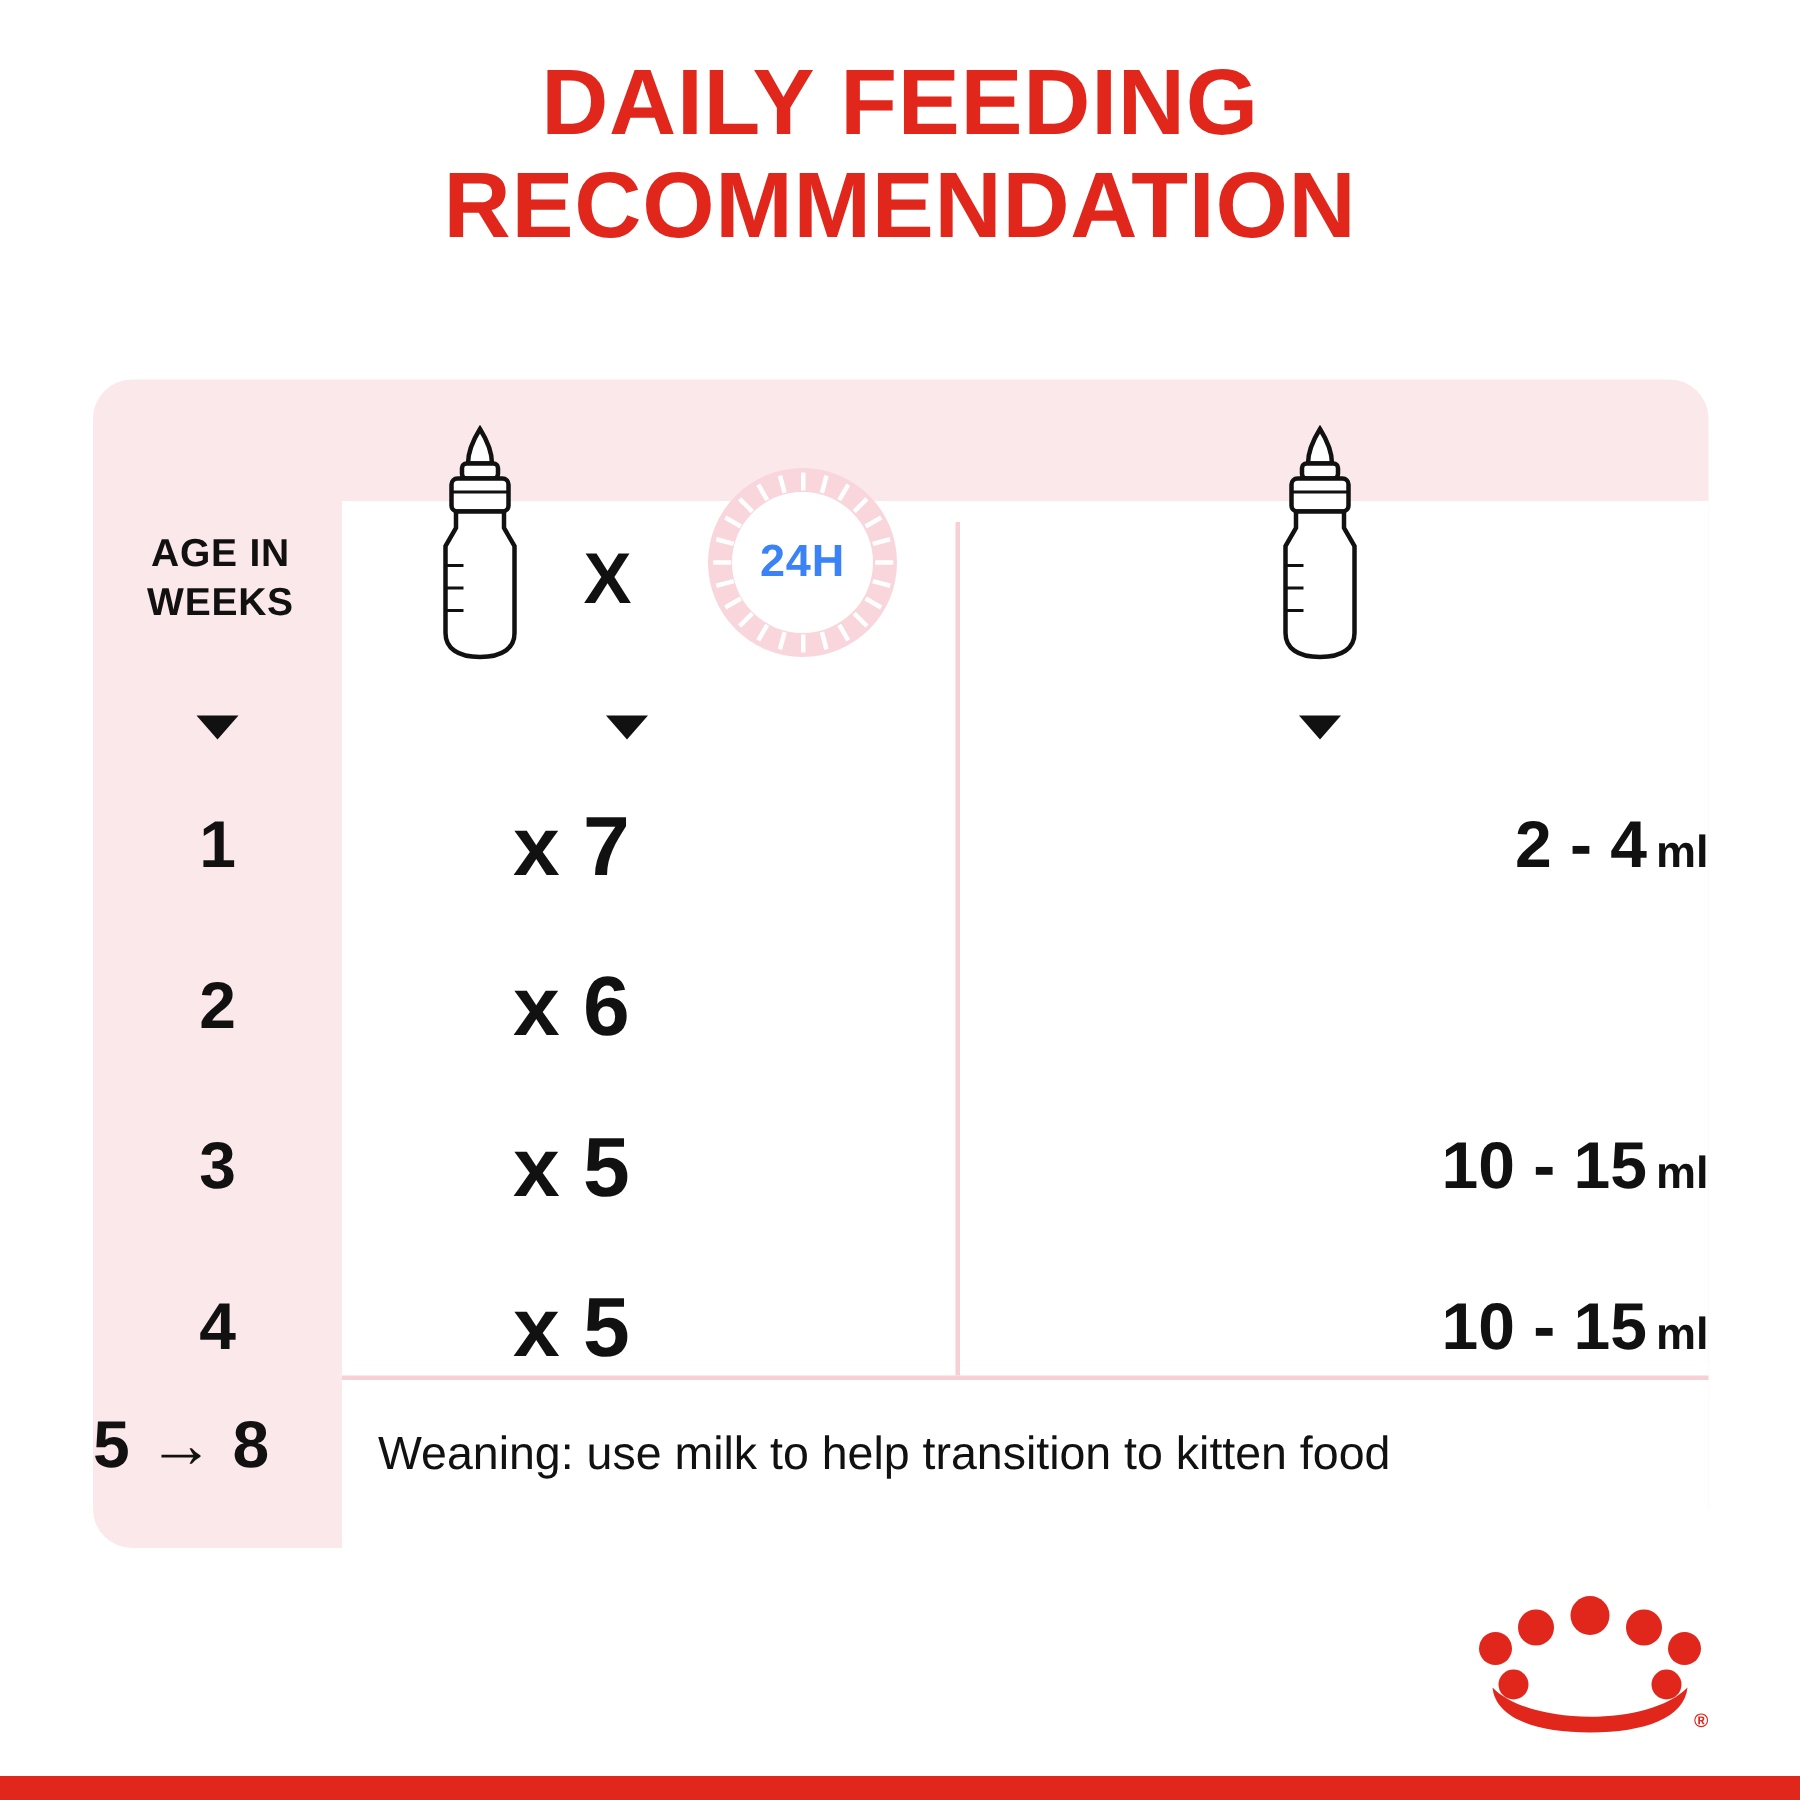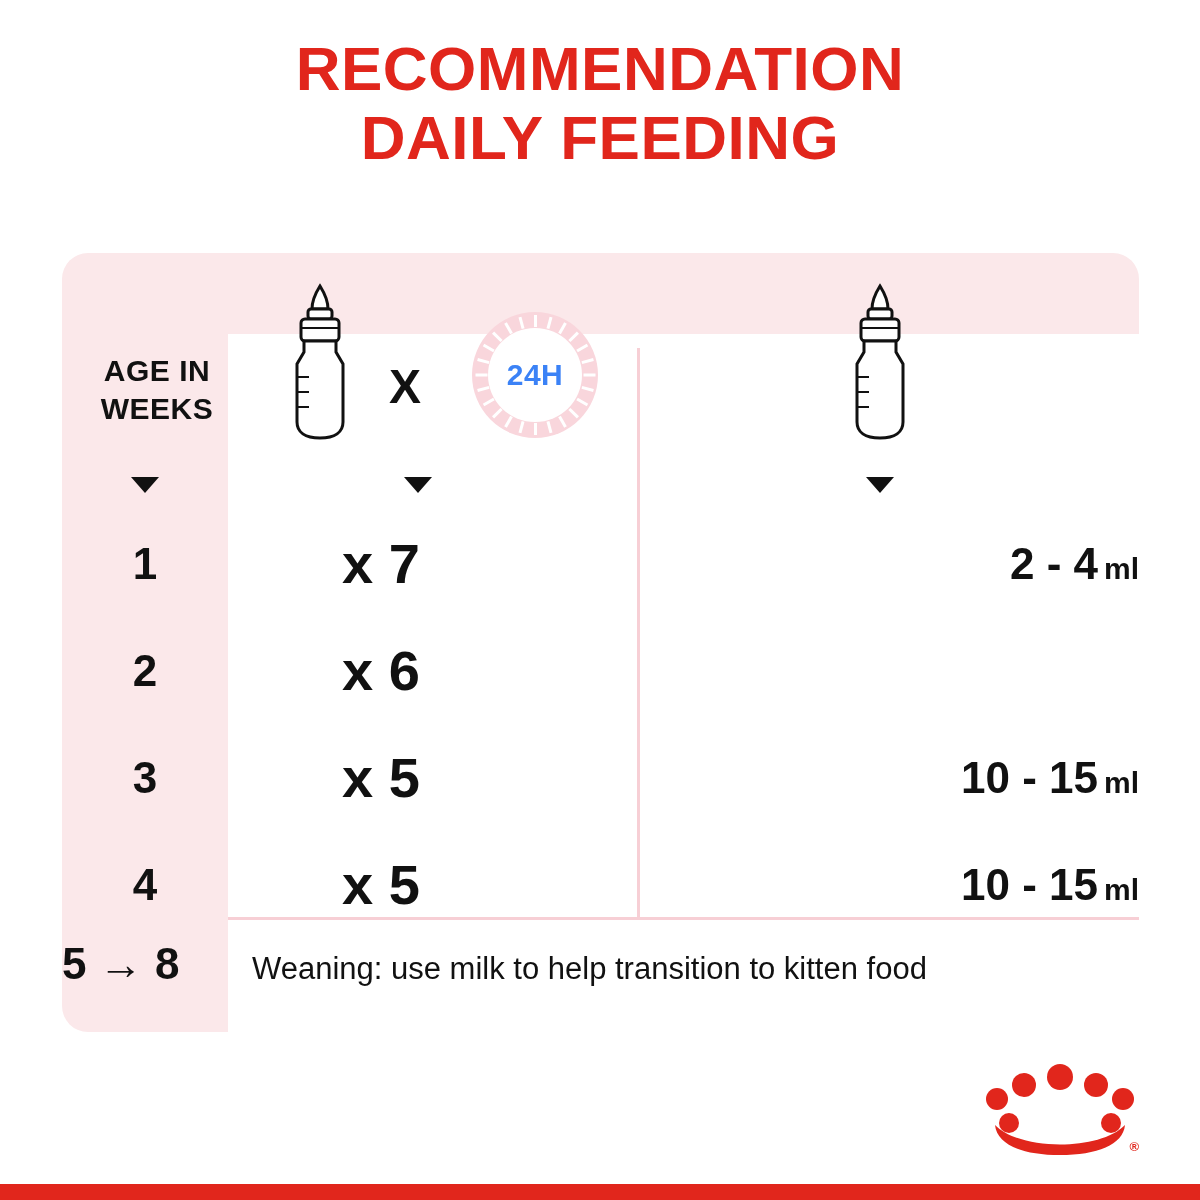--- a/index.html
+++ b/index.html
@@ -67,26 +67,26 @@
     left: 228px;
     top: 917px;
     width: 911px;
     height: 3px;
     background: #f7cfd5;
   }
 
   
   .age-header {
     position: absolute;
-    left: 74px;
+    left: 64px;
     top: 352px;
     width: 166px;
     text-align: center;
     font-weight: bold;
-    font-size: 30px;
+    font-size: 26px;
     line-height: 1.25;
     color: #111111;
     letter-spacing: 0.5px;
   }
   .age-header .line { display: block; }
 
   
   .bottle {
     position: absolute;
   }
@@ -252,22 +252,22 @@
     bottom: 0;
     width: 1200px;
     height: 16px;
     background: #e1261c;
   }
 </style>
 </head>
 <body>
 
 <div class="title">
+  <span class="line">DAILY FEEDING</span>
   <span class="line">RECOMMENDATION</span>
-  <span class="line">DAILY FEEDING</span>
 </div>
 
 <div class="card">
   <div class="panel"></div>
 </div>
 
 <div class="v-divider"></div>
 <div class="h-divider"></div>
 
 <div class="age-header">

